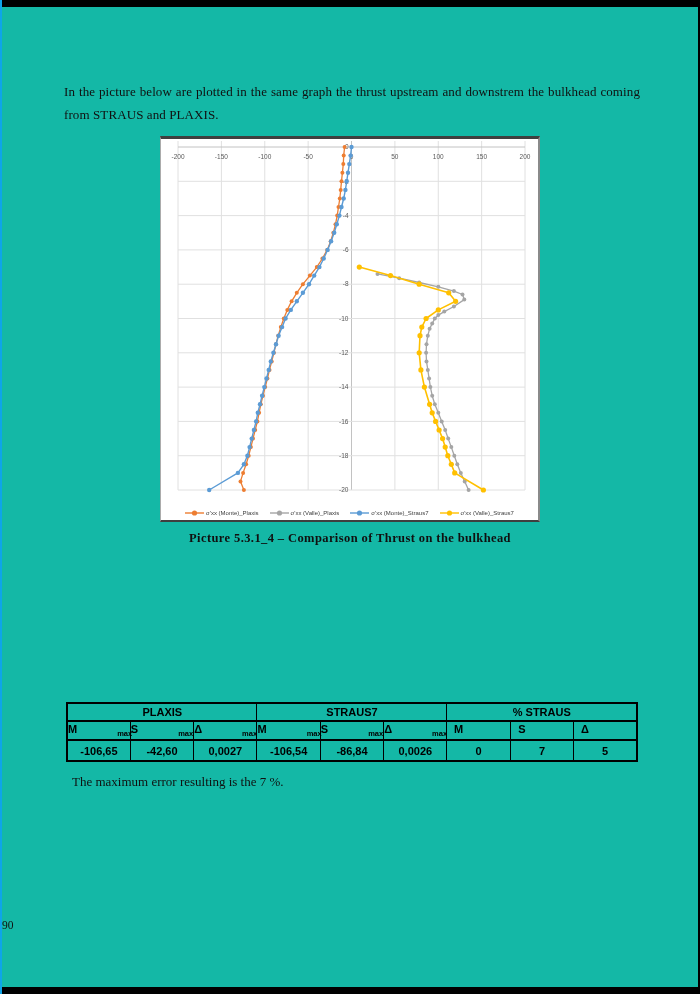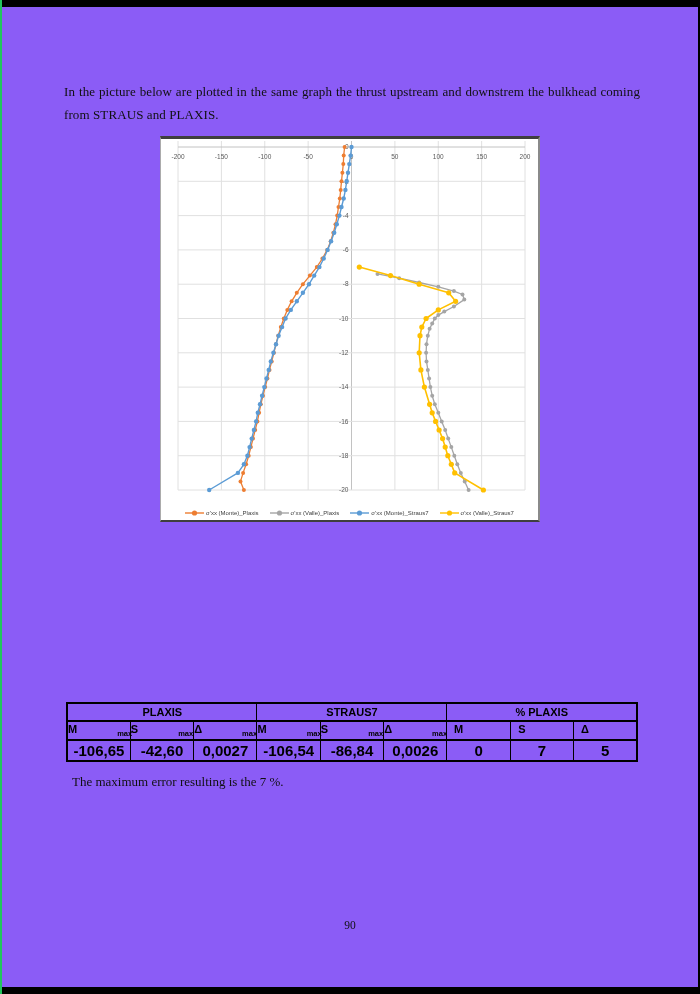--- a/index.html
+++ b/index.html
@@ -1,18 +1,18 @@
 <!DOCTYPE html>
 <html><head>
 <meta charset="utf-8">
 <style>
   html,body { margin:0; padding:0; background:#fff; }
   .page {
-    position:relative; width:700px; height:994px; background:#8b5cf6;
-    box-sizing:border-box; border-left:2px solid #22c55e; border-right:2px solid #000;
+    position:relative; width:700px; height:994px; background:#14b8a6;
+    box-sizing:border-box; border-left:2px solid #0ea5e9; border-right:2px solid #000;
     overflow:hidden;
     font-family:"Liberation Serif","DejaVu Serif",serif; color:#101010;
   }
   .frame-top { position:absolute; top:0; left:0; width:100%; height:7px; background:#000; }
   .frame-bottom { position:absolute; bottom:0; left:0; width:100%; height:7px; background:#000; }
 
   .body-text {
     position:absolute; left:62px; width:576px; margin:0;
     font-size:13px; line-height:23px; text-align:justify; font-weight:500;
     letter-spacing:0.1px;
@@ -46,24 +46,24 @@
     font-family:"Liberation Sans","DejaVu Sans",sans-serif;
     font-weight:bold; color:#000;border-radius:30px;
   }
   table.results th, table.results td {
     border:1px solid #000; text-align:center; vertical-align:middle; padding:0;
   }
   table.results { border:2px solid #000; }
   tr.group-row th { height:16px; font-size:11px; border-bottom:2px solid #000; }
   tr.sub-row th { height:17px; font-size:11px; border-bottom:2px solid #000; }
   tr.sub-row sub { font-size:7.5px;margin-left:40px; }
-  tr.val-row td { height:19px; font-size:15px; }
+  tr.val-row td { height:19px; font-size:11px; }
 
   .note { position:absolute; left:62px; top:766px; margin:8px; font-size:13px; font-weight:500; }
-  .page-number { position:absolute; top:919px; left:0; width:100%; text-align:center; font-size:11.5px; }
+  .page-number { position:absolute; top:919px; left:0; width:100%; font-size:11.5px; }
 </style>
 </head>
 <body>
 
 <div class="page">
   <div class="frame-top"></div>
 
   <p class="body-text para1">In the picture below are plotted in the same graph the thrust upstream and downstrem the bulkhead coming from STRAUS and PLAXIS.</p>
 
   <div class="chart-box">
@@ -281,28 +281,29 @@
         <span class="legend-item">
           <svg width="19" height="8">
             <line x1="0" y1="4" x2="19" y2="4" stroke="#FFC000" stroke-width="1.4"></line>
             <circle cx="9.5" cy="4" r="2.6" fill="#FFC000"></circle>
           </svg>
           <span>σ'xx (Valle)_Straus7</span>
         </span>
       </div>
   </div>
 
+  <p class="caption">Picture 5.3.1_4 – Comparison of Thrust on the bulkhead</p>
 
 
   <table class="results">
     <tbody>
         <tr class="group-row">
       <th colspan="3">PLAXIS</th>
       <th colspan="3">STRAUS7</th>
-      <th colspan="3">% PLAXIS</th>
+      <th colspan="3">% STRAUS</th>
     </tr>
     <tr class="sub-row">
       <th><span>M</span><sub>max</sub></th>
       <th><span>S</span><sub>max</sub></th>
       <th><span>Δ</span><sub>max</sub></th>
       <th><span>M</span><sub>max</sub></th>
       <th><span>S</span><sub>max</sub></th>
       <th><span>Δ</span><sub>max</sub></th>
       <th><span>M</span><sub></sub></th>
       <th><span>S</span><sub></sub></th>

